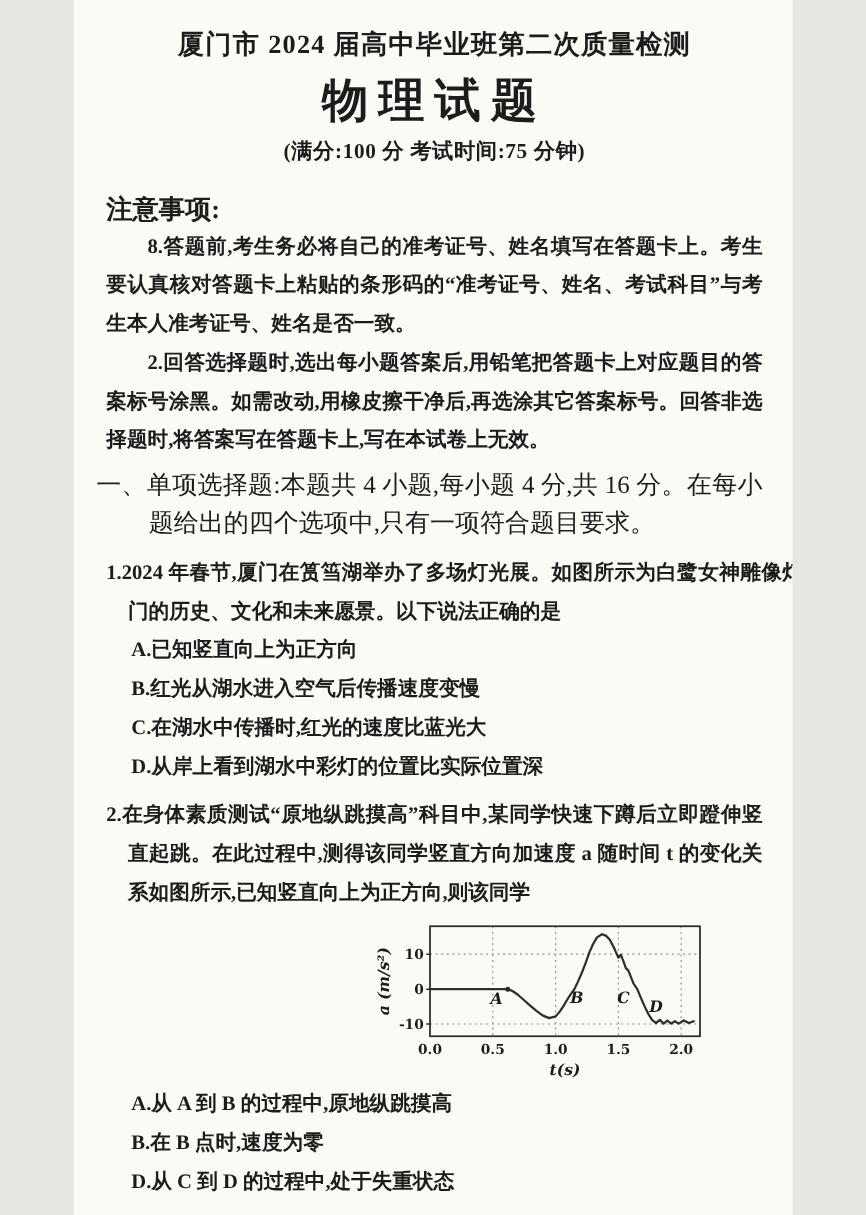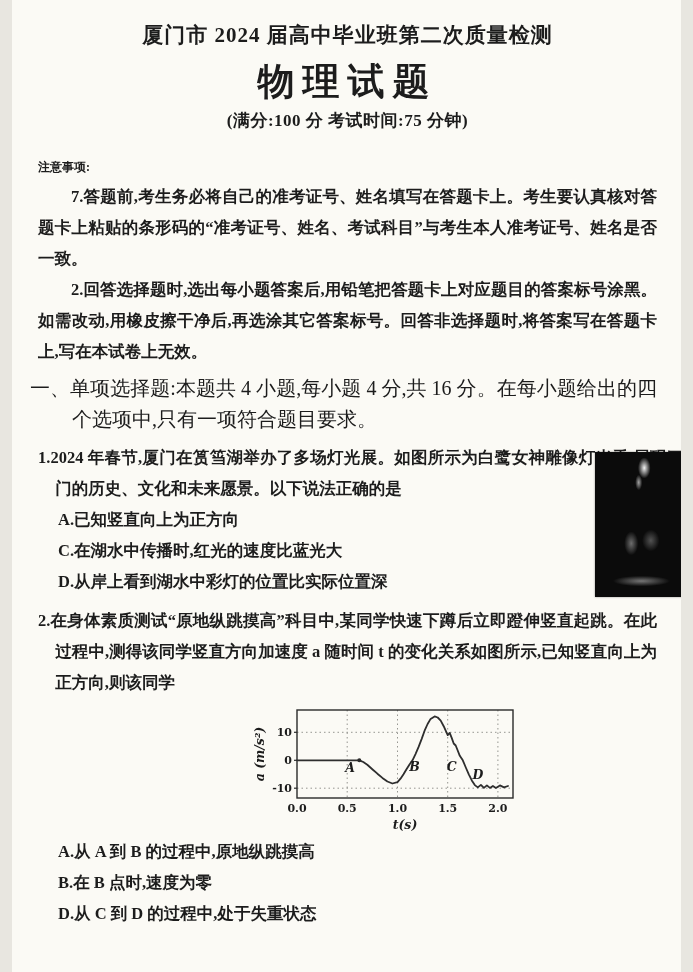--- a/index.html
+++ b/index.html
@@ -1,18 +1,18 @@
 <!DOCTYPE html>
 <html lang="zh"><head>
 <meta charset="utf-8">
 <style>
   html,body{margin:0;padding:0;background:#e8e6e0;}
   .page{
     position:relative;
-    width:669px;height:972px;
+    width:575px;height:972px;
     margin:0 auto;
     background:#fbfaf5;
     color:#1c1c1c;
     font-family:"Liberation Serif","DejaVu Serif",serif;
     font-weight:600;
     box-sizing:border-box;
     padding:14px 0 0 0;
     overflow:hidden;
   }
   .content{padding:0 24px 0 26px;}
@@ -33,21 +33,21 @@
     margin:9px 0 4px 0;
   }
   .exam-info{
     text-align:center;
     font-size:17px;
     line-height:24px;
     margin-top:4px;
     letter-spacing:.5px;
   }
   .notice-heading{
-    font-size:12px;
+    font-size:21px;
     font-weight:bold;
     margin-top:21px;
     line-height:27px;
   }
   .notice-item{
     margin:0;
     font-size:16.5px;
     line-height:31px;
     text-indent:2em;
     text-align:justify;
@@ -100,29 +100,30 @@
 <body>
 
 <div class="page">
   <div class="content">
 
     <div class="exam-title">厦门市 2024 届高中毕业班第二次质量检测</div>
     <div class="subject-title">物理试题</div>
     <div class="exam-info">(满分:100 分  考试时间:75 分钟)</div>
 
     <div class="notice-heading">注意事项:</div>
-    <p class="notice-item">7.答题前,考生务必将自己的准考证号、姓名填写在答题卡上。考生要认真核对答题卡上粘贴的条形码的“准考证号、姓名、考试科目”与考生本人准考证号、姓名是否一致。</p>
+    <p class="notice-item">8.答题前,考生务必将自己的准考证号、姓名填写在答题卡上。考生要认真核对答题卡上粘贴的条形码的“准考证号、姓名、考试科目”与考生本人准考证号、姓名是否一致。</p>
     <p class="notice-item">2.回答选择题时,选出每小题答案后,用铅笔把答题卡上对应题目的答案标号涂黑。如需改动,用橡皮擦干净后,再选涂其它答案标号。回答非选择题时,将答案写在答题卡上,写在本试卷上无效。</p>
 
     <p class="section-heading">一、单项选择题:本题共 4 小题,每小题 4 分,共 16 分。在每小题给出的四个选项中,只有一项符合题目要求。</p>
 
     <div class="question question-1">
       <p class="stem q1-stem">1.2024 年春节,厦门在筼筜湖举办了多场灯光展。如图所示为白鹭女神雕像灯光秀,展现了厦门的历史、文化和未来愿景。以下说法正确的是</p>
       <div class="options">
         <p>A.已知竖直向上为正方向</p>
+        <p>B.红光从湖水进入空气后传播速度变慢</p>
         <p>C.在湖水中传播时,红光的速度比蓝光大</p>
         <p>D.从岸上看到湖水中彩灯的位置比实际位置深</p>
       </div>
     </div>
 
     <div class="question question-2">
       <p class="stem">2.在身体素质测试“原地纵跳摸高”科目中,某同学快速下蹲后立即蹬伸竖直起跳。在此过程中,测得该同学竖直方向加速度 a 随时间 t 的变化关系如图所示,已知竖直向上为正方向,则该同学</p>
       <div class="chart-wrap" id="accel-chart">
           <svg width="272" height="132" viewBox="0 0 272 132" role="img">
             <line class="grid" x1="46" y1="88.2" x2="262" y2="88.2"></line>

